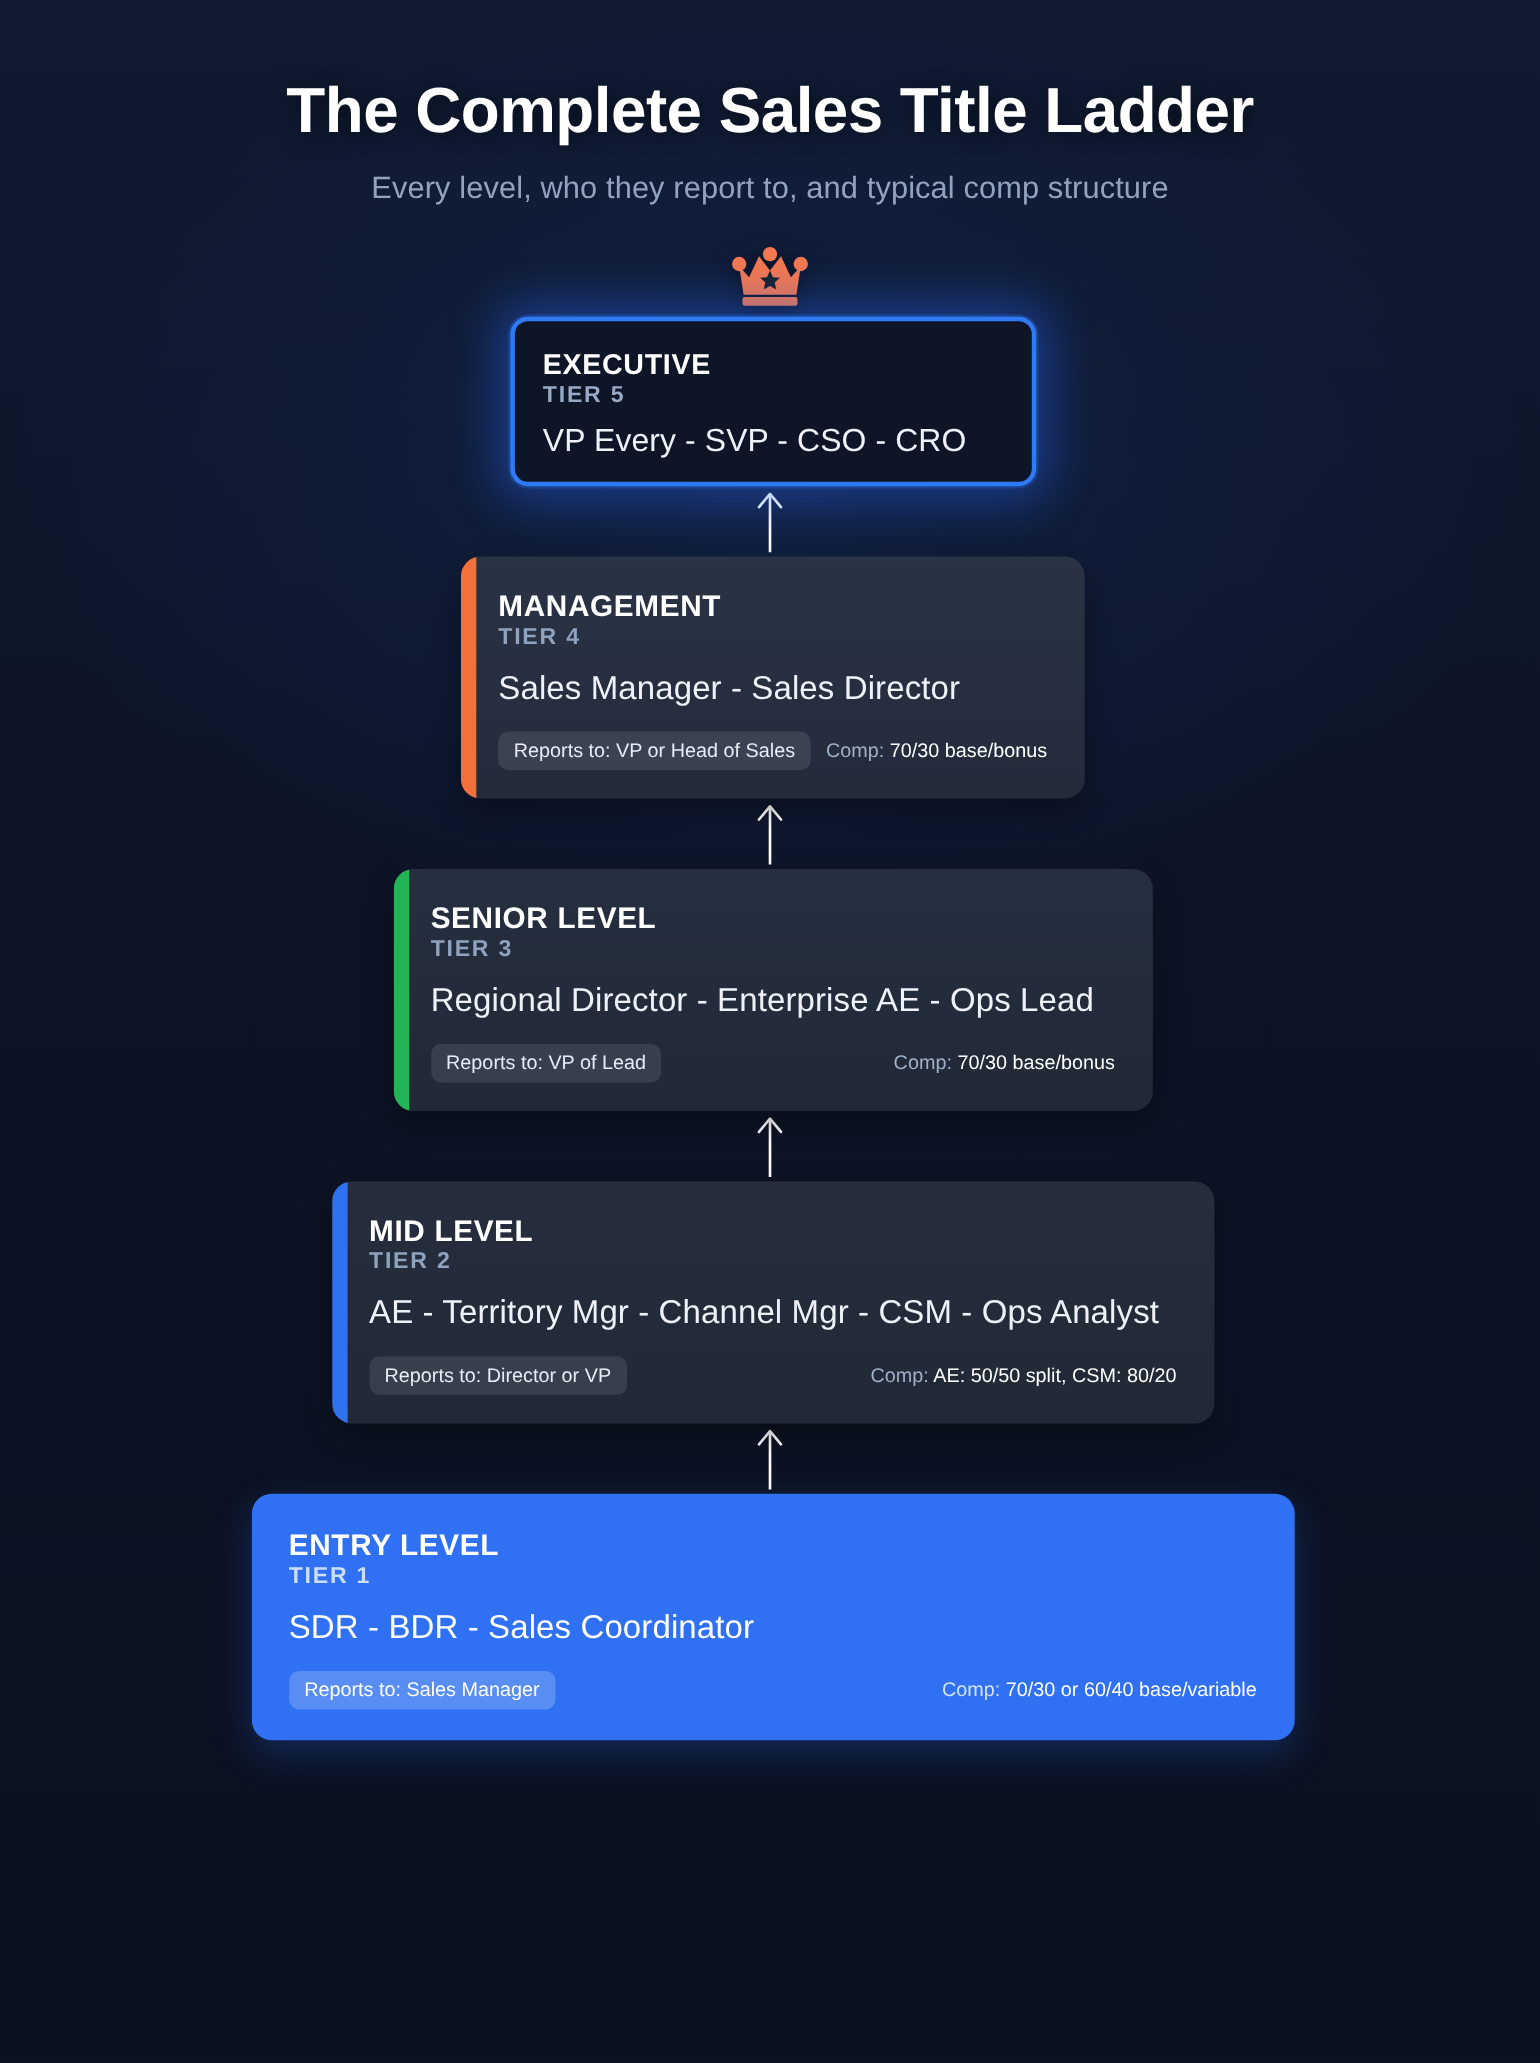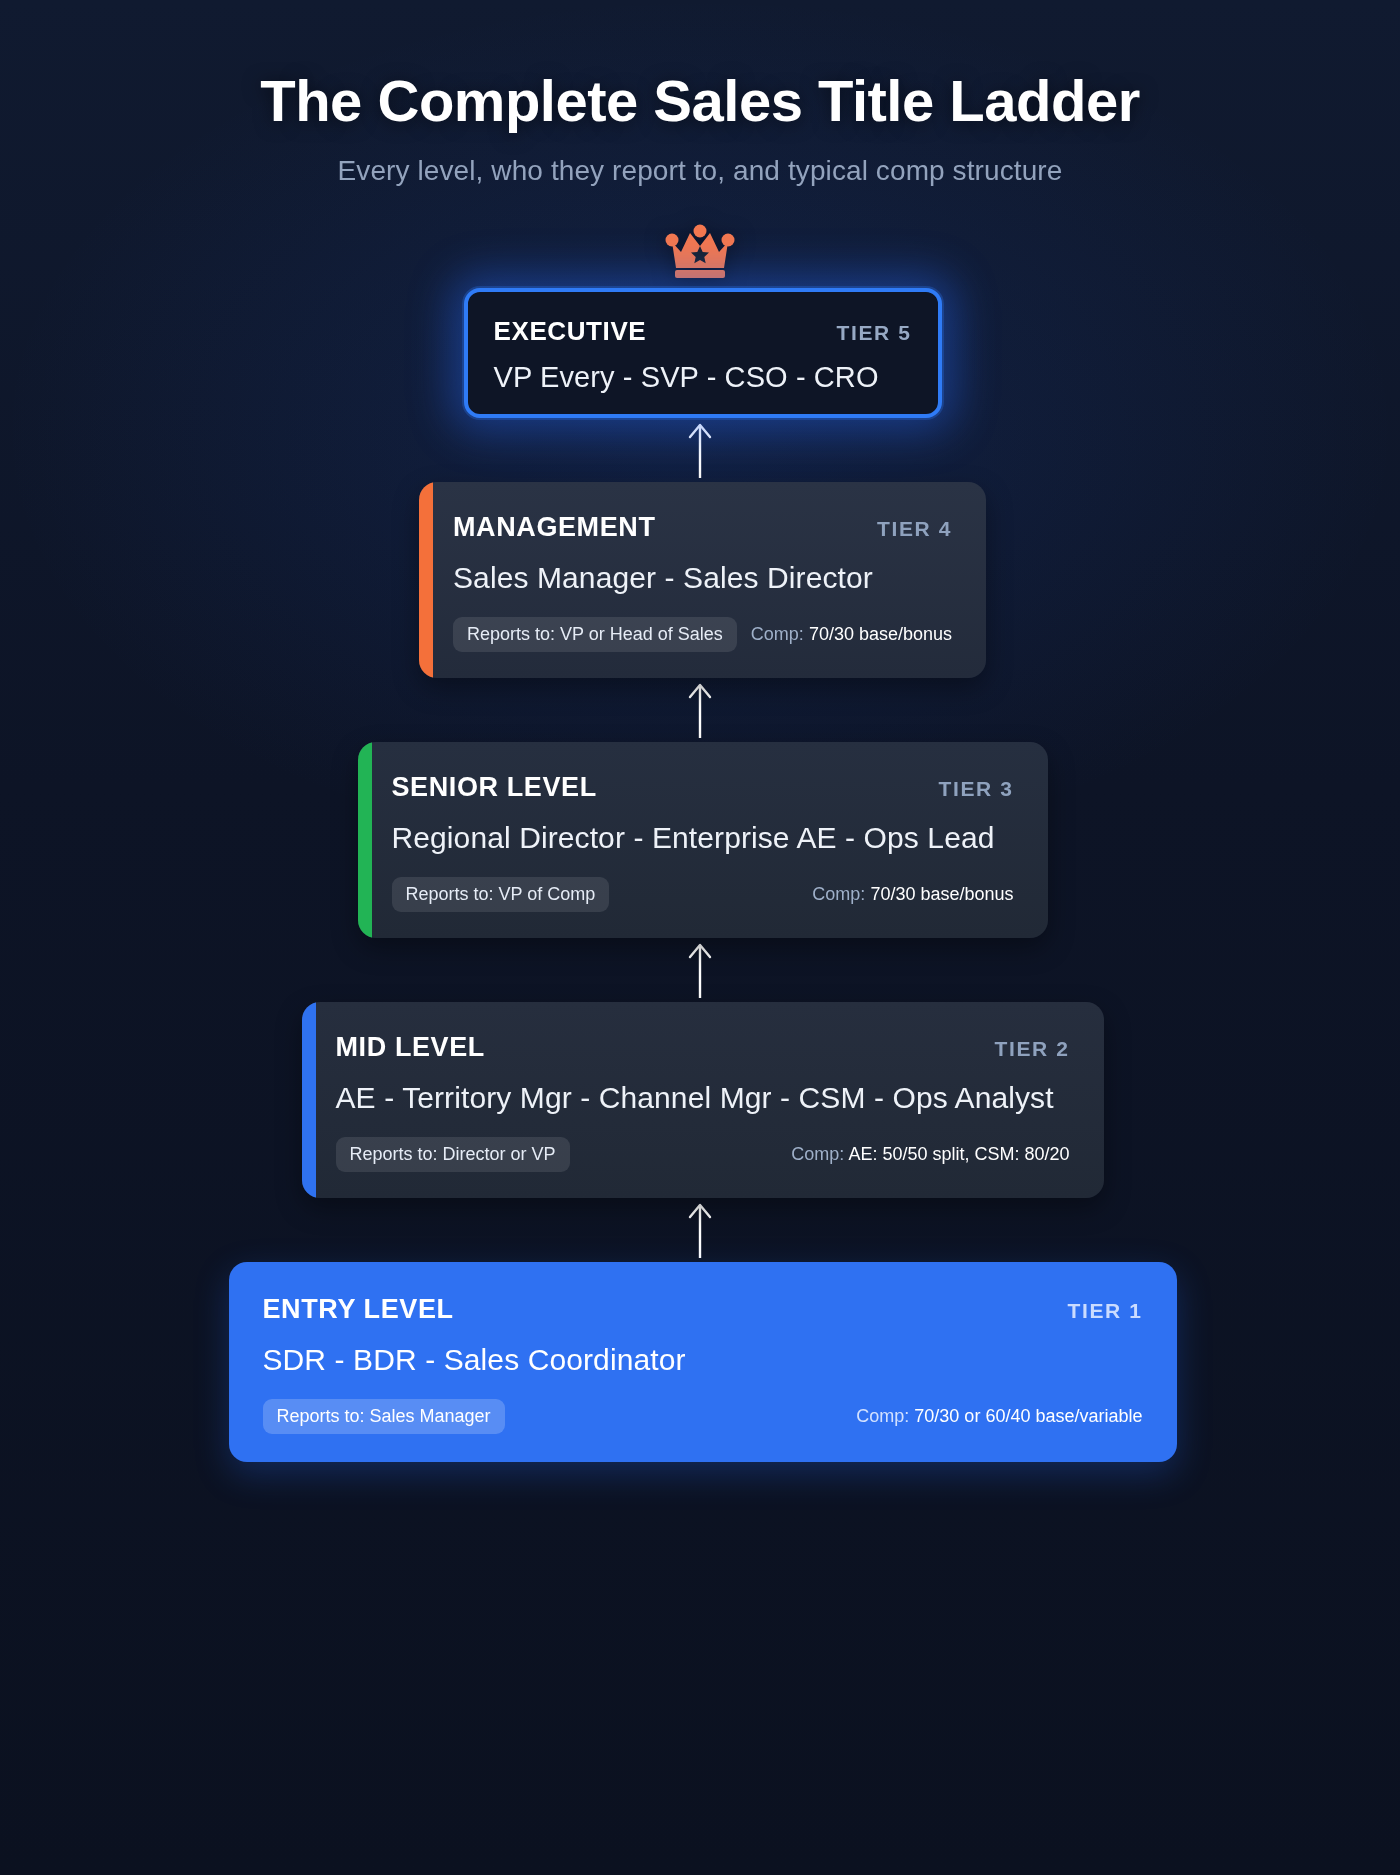--- a/index.html
+++ b/index.html
@@ -49,21 +49,21 @@
     border-radius:18px;
     overflow:hidden;
     padding:30px 34px 26px 34px;
   }
   .card .accent {
     position:absolute; left:0; top:0; bottom:0; width:14px;
     border-radius:18px 0 0 18px;
   }
 
   .card-top {
-    display:flex; align-items:baseline; justify-content:space-between;
+    display:flex; align-items:baseline; justify-content:space-between;flex-direction:column;
   }
   .level {
     font-size:27px; font-weight:bold; color:#ffffff;
     letter-spacing:0.6px;
   }
   .tier {
     font-size:21px; font-weight:bold; letter-spacing:1.6px;
     color:#8fa2be;
   }
   .roles {
@@ -210,21 +210,21 @@
     </div>
 
     <div class="card t3">
       <span class="accent"></span>
       <div class="card-top">
         <span class="level">SENIOR LEVEL</span>
         <span class="tier">TIER 3</span>
       </div>
       <div class="roles">Regional Director - Enterprise AE - Ops Lead</div>
       <div class="meta">
-        <span class="badge">Reports to: VP of Comp</span>
+        <span class="badge">Reports to: VP of Lead</span>
         <span class="comp"><span>Comp:</span> <b>70/30 base/bonus</b></span>
       </div>
     </div>
 
     <div class="conn">
       <span>
         <svg width="26" height="60" viewBox="0 0 26 60">
           <line x1="13" y1="58" x2="13" y2="6" stroke="#ffffff" stroke-width="2.4"></line>
           <polyline points="3,17 13,5 23,17" fill="none" stroke="#ffffff" stroke-width="2.4" stroke-linecap="round" stroke-linejoin="round"></polyline>
         </svg>

